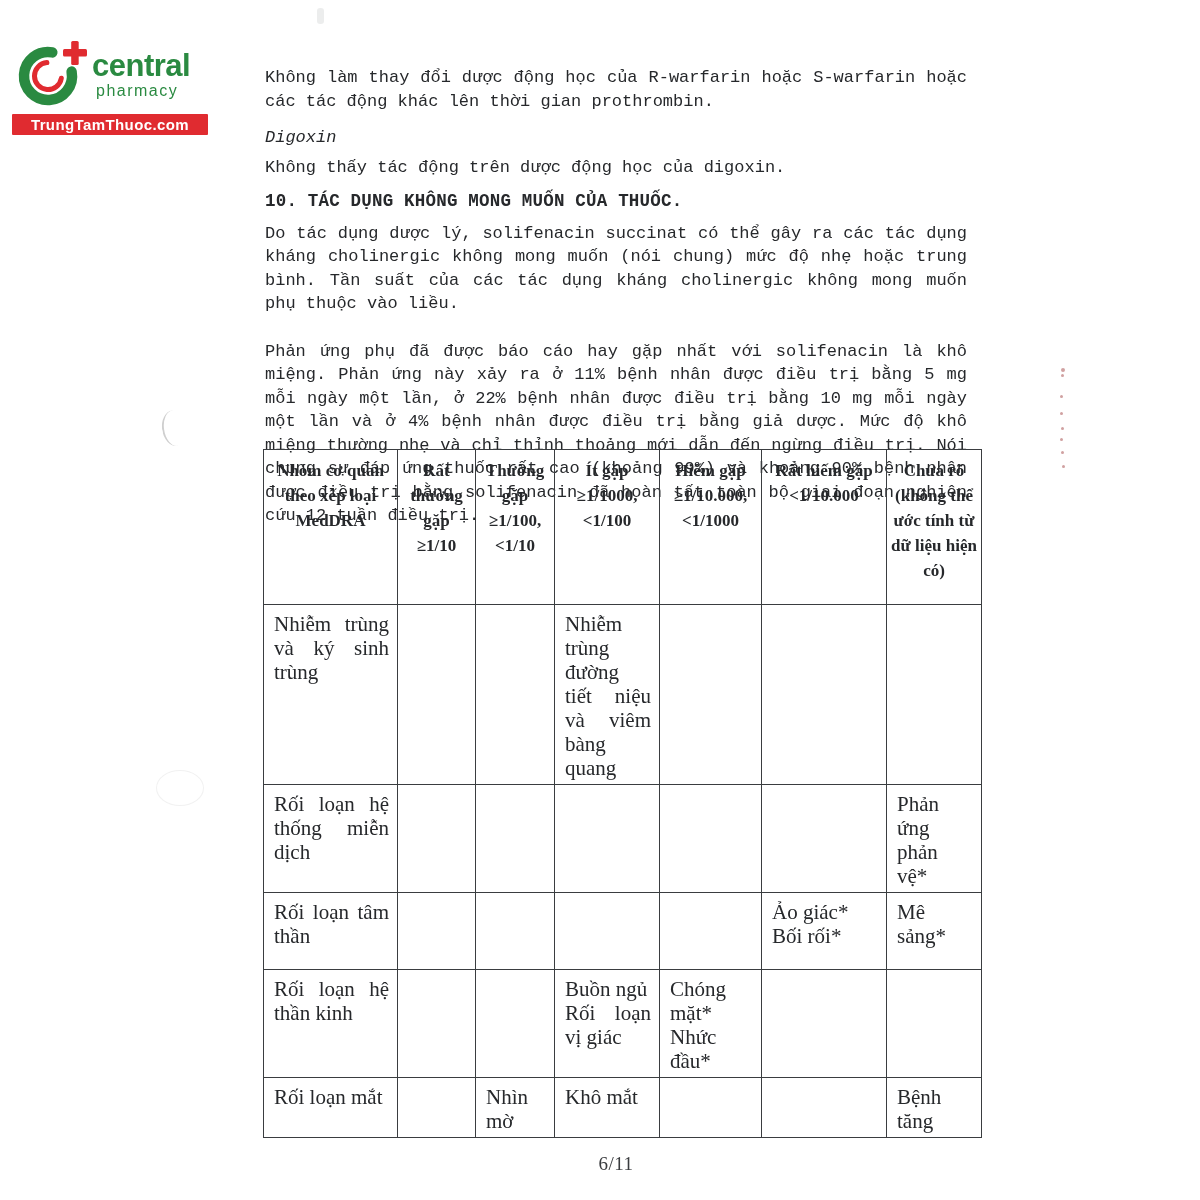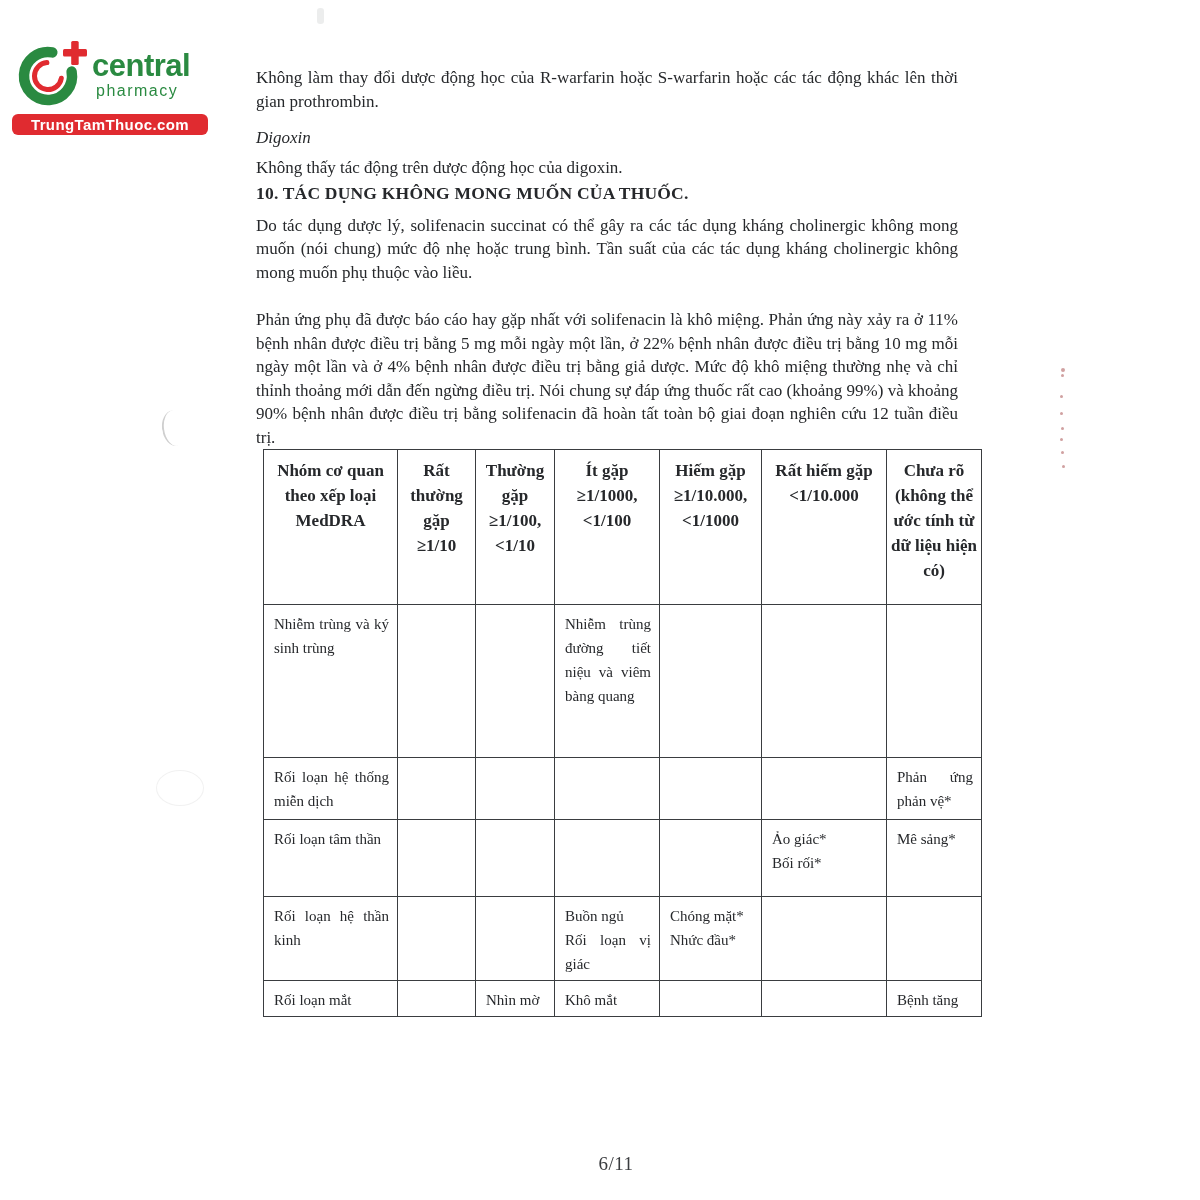--- a/index.html
+++ b/index.html
@@ -15,50 +15,50 @@
     font-family:"Liberation Sans","DejaVu Sans",sans-serif;
     font-weight:bold;font-size:31px;color:#2a8a41;letter-spacing:-0.5px;line-height:1;
   }
   .brand-sub{
     position:absolute;left:86px;top:47px;
     font-family:"Liberation Sans","DejaVu Sans",sans-serif;
     font-weight:normal;font-size:16px;color:#2a8a41;letter-spacing:1.5px;line-height:1;
   }
   .banner{
     position:absolute;left:2px;top:78px;width:196px;height:21px;
-    background:#e02b30;border-radius:6px;
+    background:#e02b30;border-radius:1px;
     display:flex;align-items:center;justify-content:center;
     font-family:"Liberation Sans","DejaVu Sans",sans-serif;
     font-weight:bold;font-size:15px;color:#ffffff;letter-spacing:0.4px;
   }
   
-  .content{position:absolute;left:256px;top:66px;width:702px;}
+  .content{position:absolute;left:265px;top:66px;width:702px;font-family:Liberation Mono, monospace;}
   .para{font-size:17px;line-height:23.5px;text-align:justify;margin:0 0 13px 0;}
   .digoxin{font-style:italic;font-size:17px;line-height:23px;margin:0 0 7px 0;}
-  .p2{margin-bottom:1px;}
+  .p2{margin-bottom:9px;}
   .heading{
     font-size:17.5px;font-weight:bold;line-height:24px;margin:0 0 9px 0;
     letter-spacing:0.2px;
   }
   .p3{margin-bottom:24px;}
   .p4{margin-bottom:16px;}
   
   .tbl-wrap{position:absolute;left:263px;top:449px;}
   table.freq{border-collapse:collapse;table-layout:fixed;width:718px;}
   table.freq th,table.freq td{
     border:1.5px solid #3a3d40;vertical-align:top;
     font-family:"Liberation Serif","DejaVu Serif",serif;color:#26282b;
     overflow:hidden;
   }
   table.freq th{
     font-weight:bold;font-size:17px;line-height:25px;
     padding:8px 4px 4px 4px;white-space:pre-line;
   }
   table.freq td{
-    font-size:15px;line-height:24px;text-align:justify;
+    font-size:21px;line-height:24px;text-align:justify;
     padding:7px 8px 4px 10px;white-space:pre-line;margin-top:25px;
   }
   
   .page-num{
     position:absolute;left:265px;top:1153px;width:702px;text-align:center;
     font-size:19px;color:#3a3c3f;letter-spacing:0.5px;
   }
   
   .art{position:absolute;pointer-events:none;}
   .arc-left{

